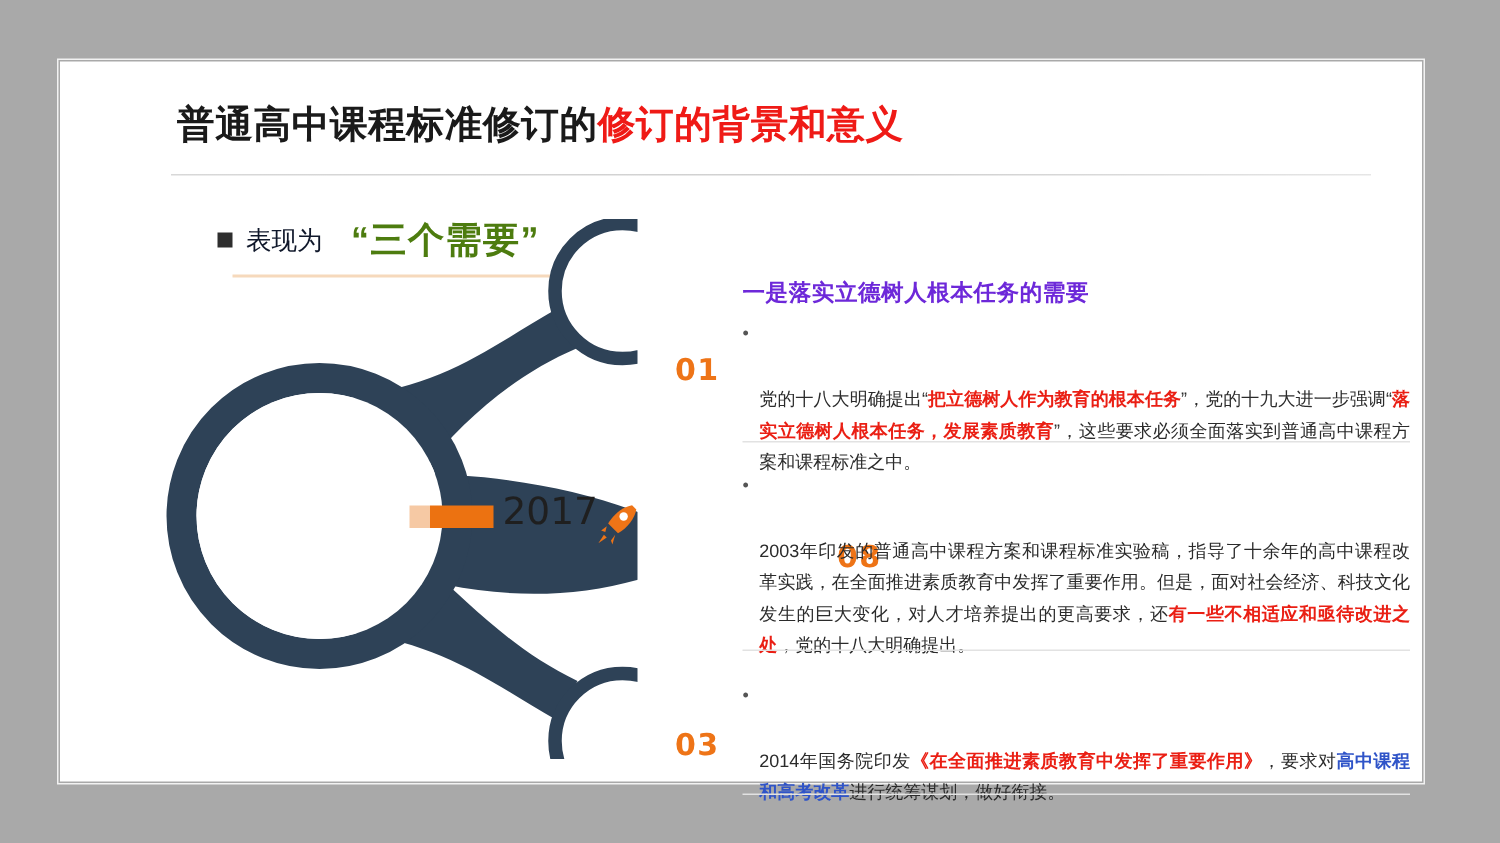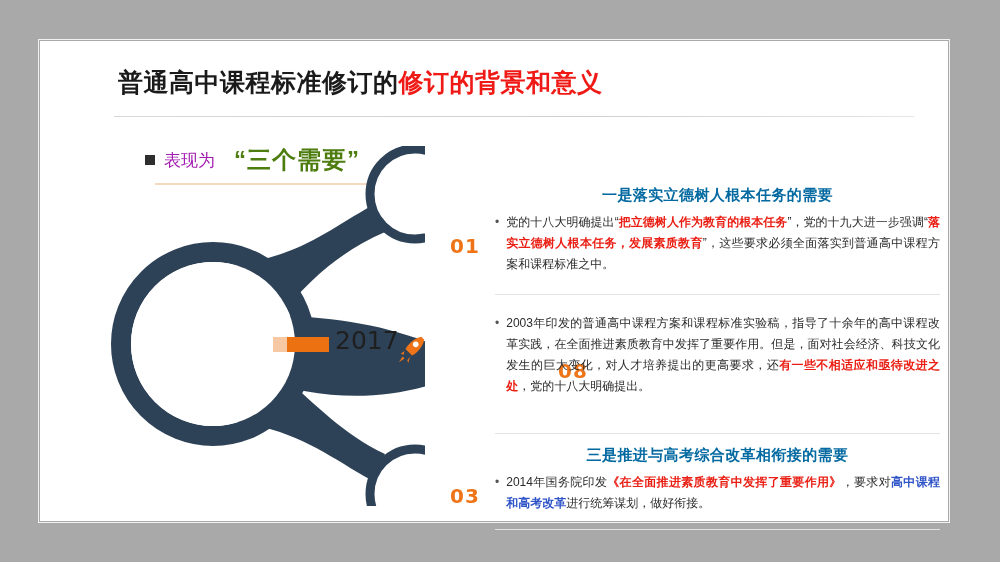--- a/index.html
+++ b/index.html
@@ -32,21 +32,21 @@
     position:absolute;left:74px;top:75px;width:800px;height:1px;
     background:linear-gradient(to right,#d8d8d8,#cfcfcf 60%,#e6e6e6);
   }
 
   
   #lead{
     position:absolute;left:105px;top:103px;
     display:flex;align-items:center;gap:9px;white-space:nowrap;
   }
   #lead .sq{width:10px;height:10px;background:#2e2e2e;display:inline-block;}
-  #lead .lbl{font-size:17px;color:#a21caf;}
+  #lead .lbl{font-size:17px;color:#0f172a;}
   #lead .quote{
     font-size:24px;font-weight:bold;color:#4d7c0f;letter-spacing:1px;
     margin-left:10px;
   }
   #lead-rule{
     position:absolute;left:115px;top:142px;width:250px;height:2px;
     background:#f6d9bc;
   }
 
   
@@ -65,30 +65,29 @@
     position:absolute;font-size:20px;font-weight:bold;color:#ee7417;
     font-family:"DejaVu Sans",sans-serif;letter-spacing:1px;
   }
   #num01{left:365px;top:88px;}
   #num02{left:473px;top:213px;}
   #num03{left:365px;top:338px;}
 
   
   .block{position:absolute;left:455px;width:445px;}
   .b-head{
-    font-size:15px;font-weight:bold;color:#0369a1;letter-spacing:.4px;
+    font-size:15px;font-weight:bold;color:#6d28d9;letter-spacing:.4px;
     white-space:nowrap;
-    text-align:center;
   }
   .b-body{
     margin-top:7px;display:flex;gap:7px;
     font-size:12px;color:#2b2b2b;line-height:1.75;
   }
   .b-body .dot{flex:0 0 auto;color:#555;font-size:12px;line-height:1.75;}
-  .b-body .txt{flex:1 1 auto;text-align:justify;}
+  .b-body .txt{flex:1 1 auto;text-align:justify;margin-top:44px;}
   .red{color:#ea1f14;font-weight:bold;}
   .blue{color:#2f54c8;font-weight:bold;}
   .sep{position:absolute;left:455px;width:445px;height:1px;background:#e2e2e2;}
 
   #block1{top:145px;}
   #sep1{top:253px;}
   #block2{top:265px;}
   #sep2{top:392px;}
   #block3{top:405px;}
   #sep3{top:488px;}
@@ -165,21 +164,20 @@
 
     <div class="block" id="block2">
       <div class="b-body">
         <span class="dot">•</span>
         <span class="txt"><span>2003年印发的普通高中课程方案和课程标准实验稿，指导了十余年的高中课程改革实践，在全面推进素质教育中发挥了重要作用。但是，面对社会经济、科技文化发生的巨大变化，对人才培养提出的更高要求，还</span><span class="red">有一些不相适应和亟待改进之处</span><span>，党的十八大明确提出。</span></span>
       </div>
     </div>
     <div class="sep" id="sep2"></div>
 
     <div class="block" id="block3">
-      <div class="b-head">三是推进与高考综合改革相衔接的需要</div>
       <div class="b-body">
         <span class="dot">•</span>
         <span class="txt"><span>2014年国务院印发</span><span class="red">《在全面推进素质教育中发挥了重要作用》</span><span>，要求对</span><span class="blue">高中课程和高考改革</span><span>进行统筹谋划，做好衔接。</span></span>
       </div>
     </div>
     <div class="sep" id="sep3"></div>
 
   </div>
 </div>
 

